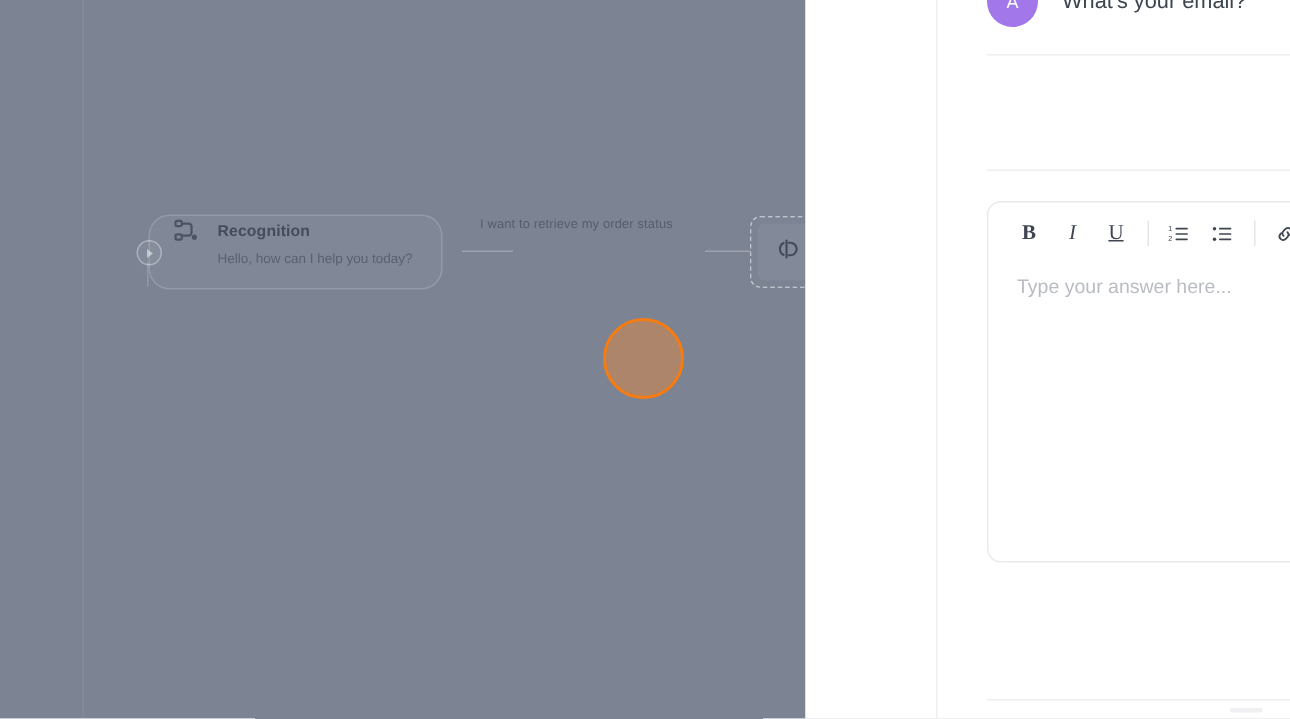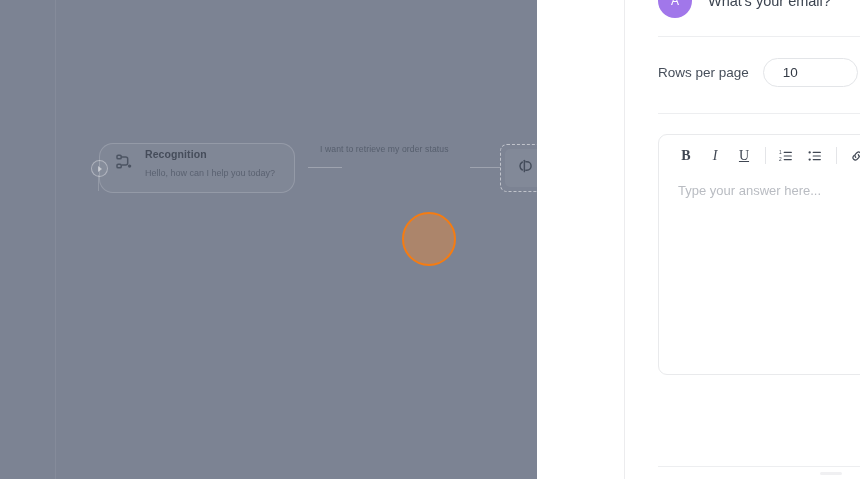--- a/index.html
+++ b/index.html
@@ -47,21 +47,21 @@
     position: absolute;
     left: 99px;
     top: 143px;
     width: 196px;
     height: 50px;
     box-sizing: border-box;
     border: 1px solid rgba(255,255,255,0.16);
     border-radius: 14px;
     background: rgba(255,255,255,0.035);
     display: flex;
-    align-items: center;
+    align-items: flex-start;
     padding: 0 12px 12px 14px;
   }
   .node-icon {
     width: 20px;
     height: 20px;
     margin-right: 11px;
     flex: 0 0 auto;
     opacity: 0.55;
   }
   .node-text {
@@ -381,24 +381,20 @@
 
   <div class="right-panel">
 
     <div class="qa-row">
       <span class="avatar">A</span>
       <span class="qa-text">What's your email?</span>
     </div>
 
     <div class="hr hr-1"></div>
 
-    <div class="rows-row">
-      <span class="rows-label">Rows per page</span>
-      <span class="rows-select">10</span>
-    </div>
 
     <div class="hr hr-2"></div>
 
     <div class="editor">
       <div class="editor-toolbar">
         <span class="tb-btn bold">B</span>
         <span class="tb-btn italic">I</span>
         <span class="tb-btn under">U</span>
 
         <span class="tb-sep"></span>

